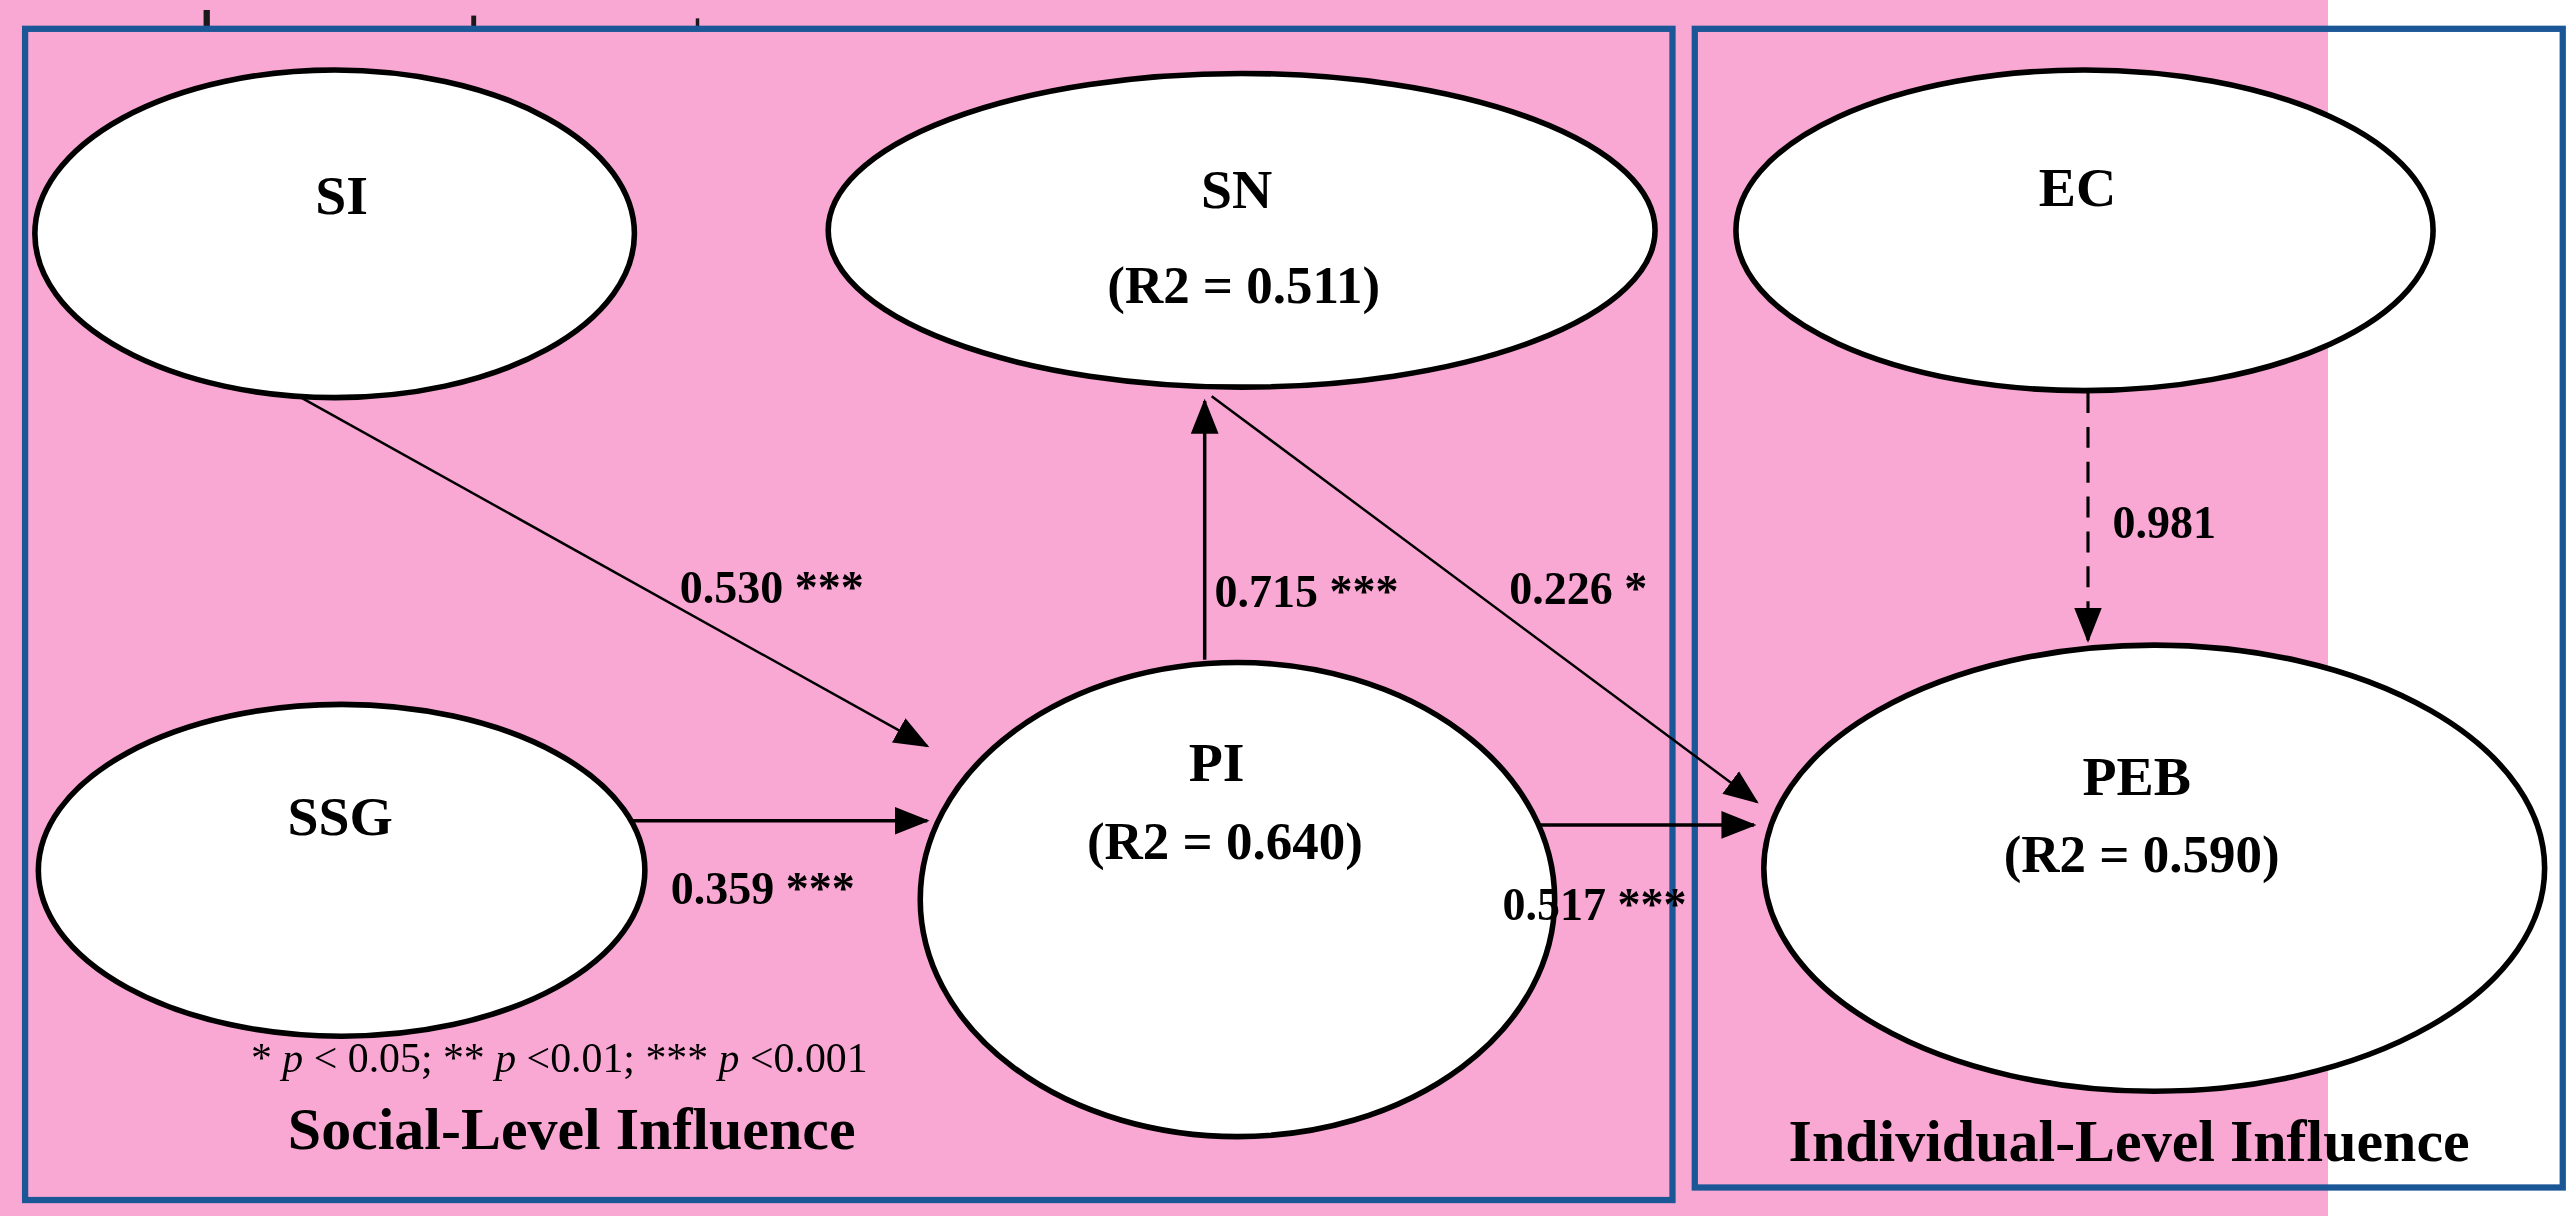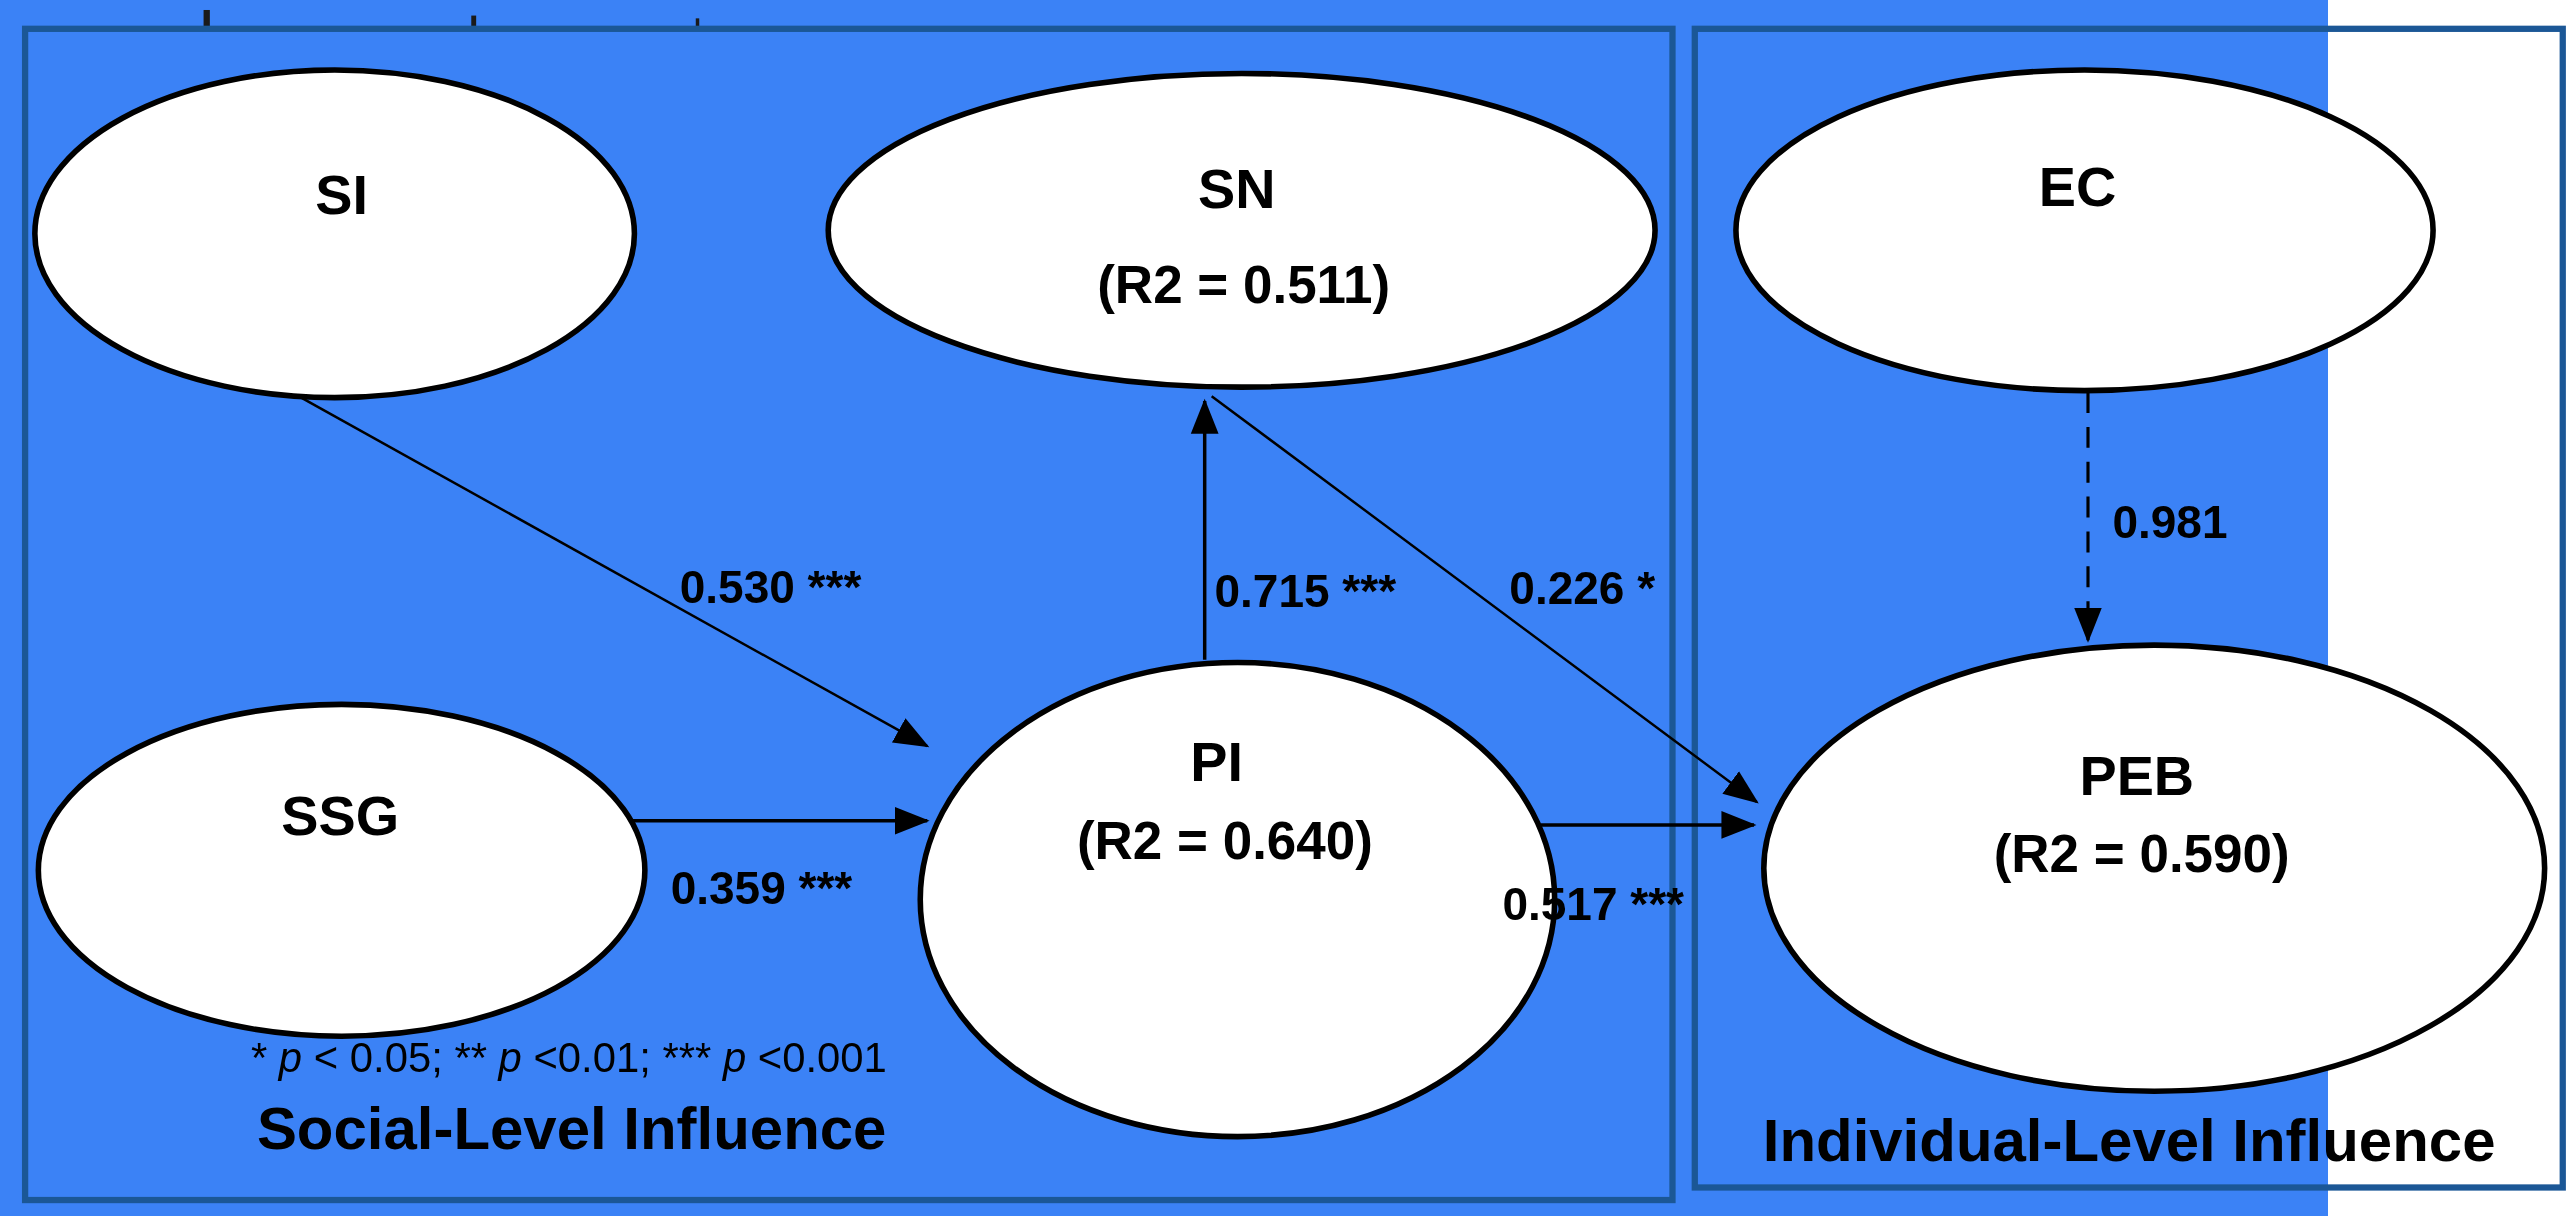--- a/index.html
+++ b/index.html
@@ -1,21 +1,21 @@
 <!DOCTYPE html>
 <html style="--box-border: #1b5796;font-size:11px"><head>
 <meta charset="utf-8">
 <style>
   html, body { margin: 0; padding: 0; background: #ffffff; }
   .figure-wrap {
     position: relative;
     width: 2328px;
     height: 1217px;
-    background: #3b82f6;
-    font-family: Liberation Sans, sans-serif;
+    background: #f9a8d4;
+    font-family: Liberation Serif, serif;
   }
   svg { display: block; }
   text { fill: #000000; }
   .node-label   { font-weight: bold; font-size: 80px; }
   .r2-label     { font-weight: bold; font-size: 76px; }
   .coef-label   { font-weight: bold; font-size: 66px; }
   .box-title    { font-weight: bold; font-size: 86px; }
   .footnote     { font-size: 60px; }
   .footnote .it { font-style: italic; }
   .box-rect   { fill: none; stroke: var(--box-border, #1b5796); stroke-width: 9px; }

